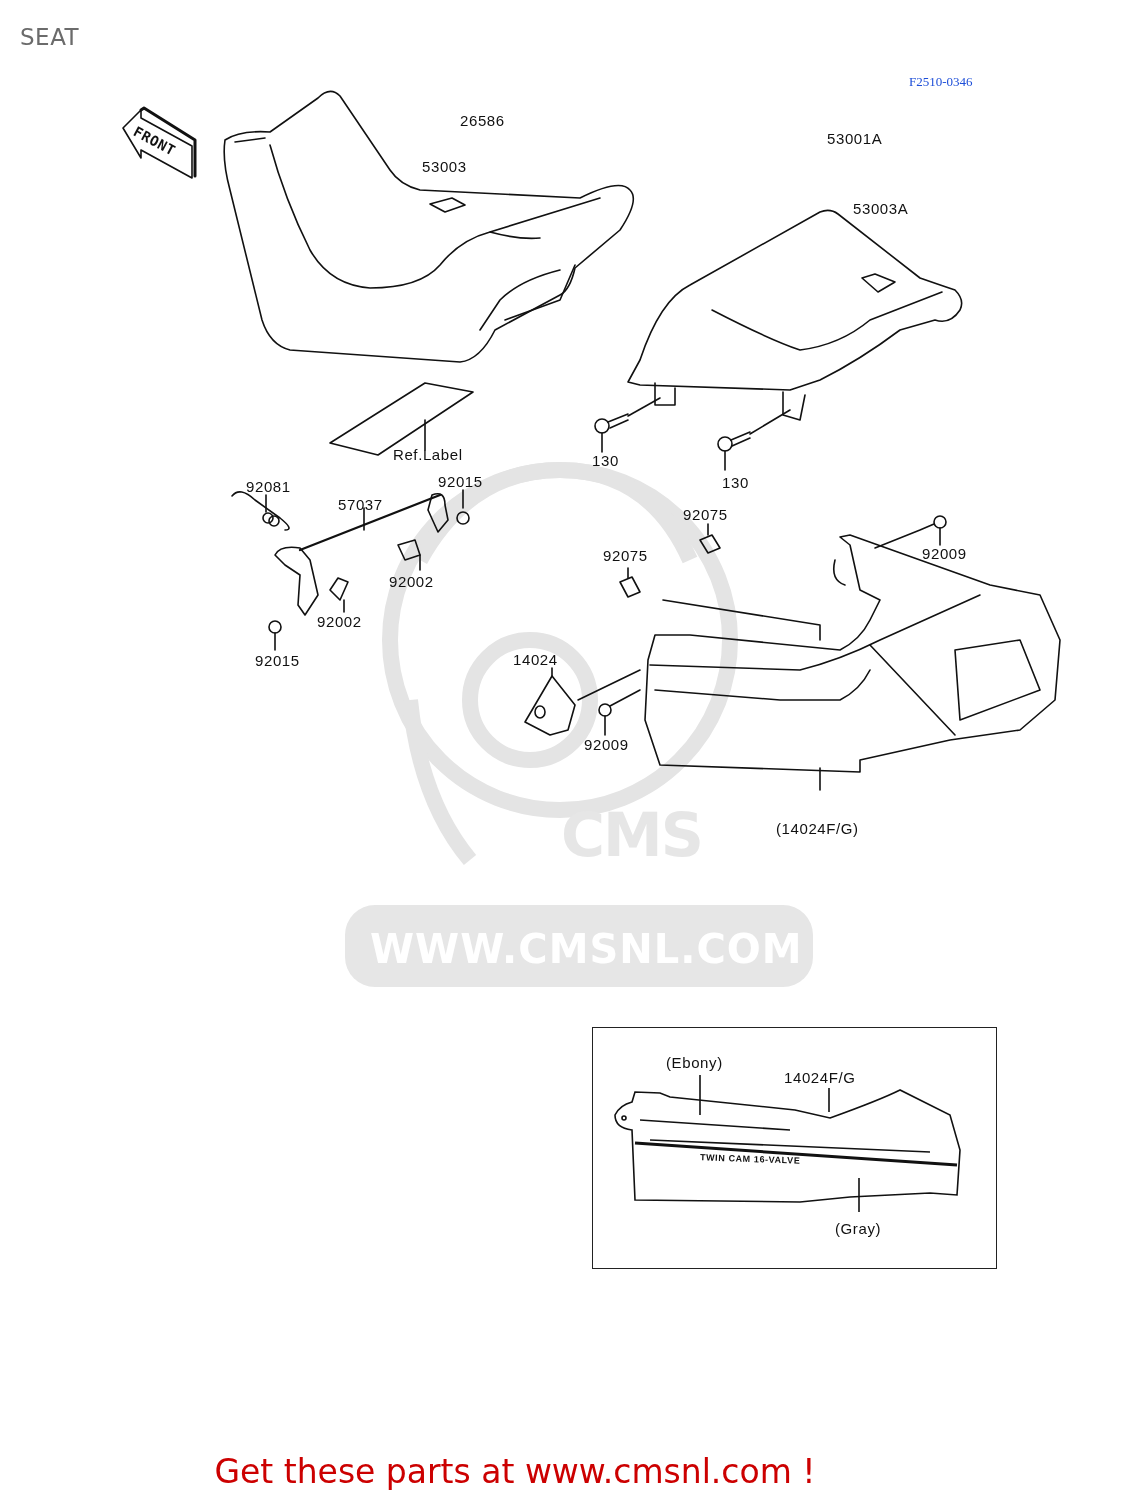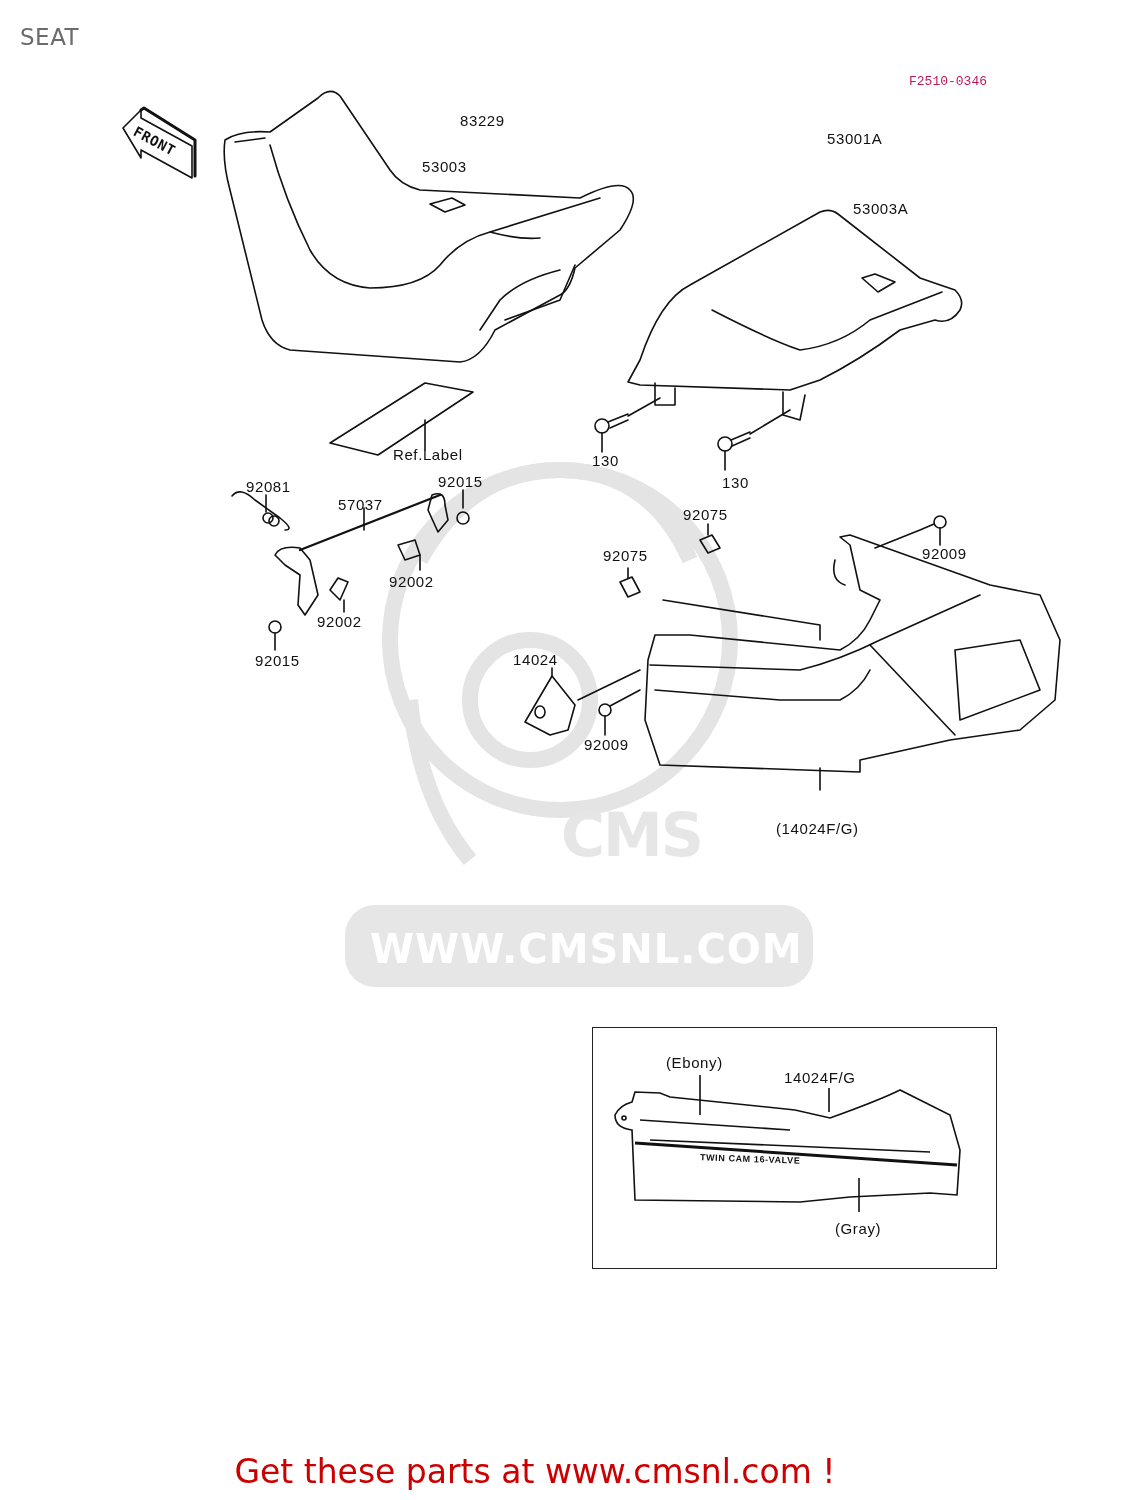--- a/index.html
+++ b/index.html
@@ -1,30 +1,30 @@
 <!DOCTYPE html>
 <html><head>
 <meta charset="utf-8">
 <style>
   html, body { margin: 0; padding: 0; background: #ffffff; }
   body { width: 1146px; height: 1500px; position: relative; overflow: hidden;
          font-family: "DejaVu Sans", sans-serif; }
   .page-title { position: absolute; left: 20px; top: 24px; font-size: 23px; color: #6b6b6b;
                 font-family: "DejaVu Sans", sans-serif; letter-spacing: 0.5px; }
-  .fig-code { position: absolute; left: 909px; top: 74px; font-size: 13px; color: #be185d;
-              font-family: Liberation Mono, monospace; }
+  .fig-code { position: absolute; left: 909px; top: 74px; font-size: 13px; color: #1d4ed8;
+              font-family: Liberation Serif, serif; }
   svg.diagram { position: absolute; left: 0; top: 0; }
   .lbl { position: absolute; font-family: "Liberation Sans", sans-serif; font-size: 15px;
          color: #111; white-space: nowrap; letter-spacing: 0.6px; }
   .wm-text { position: absolute; left: 370px; top: 926px; font-family: "DejaVu Sans", sans-serif;
              font-weight: bold; font-size: 40px; color: #ffffff; letter-spacing: 1px; text-align: center; }
   .wm-cms { position: absolute; left: 525px; top: 800px; font-family: "DejaVu Sans", sans-serif;
             font-weight: bold; font-size: 60px; color: #e6e6e6; letter-spacing: -2px; margin-left: 36px; }
   .promo { position: absolute; left: 0; width: 1030px; top: 1452px; text-align: center;
-           font-family: "DejaVu Sans", sans-serif; font-size: 33px; color: #cc0000; padding-left: 20px; }
+           font-family: "DejaVu Sans", sans-serif; font-size: 33px; color: #cc0000; }
   .inset { position: absolute; left: 592px; top: 1027px; width: 403px; height: 240px;
            border: 1.5px solid #222; }
 </style>
 </head>
 <body>
 
 <div class="page-title">SEAT</div>
 <div class="fig-code">F2510-0346</div>
 
 <svg class="diagram" width="1146" height="1500">
@@ -122,21 +122,21 @@
   <g fill="none" stroke="#111" stroke-width="1.6">
     <path d="M615 1115 Q620 1105 632 1102 L635 1092 L660 1093 L670 1097 L795 1110 L830 1118 Q880 1100 900 1090 L950 1115 L960 1150 L957 1195 L930 1193 L850 1197 L800 1202 L635 1200 L632 1130 Q615 1128 615 1115 Z"></path>
     <path d="M640 1120 L790 1130"></path>
     <path d="M650 1140 L930 1152"></path>
     <path d="M635 1143 L957 1165" stroke-width="3"></path>
     <path d="M700 1075 L700 1115 M829 1088 L829 1112 M859 1178 L859 1212"></path>
     <circle cx="624" cy="1118" r="2"></circle>
   </g>
 </svg>
 
-<div class="lbl" style="left:460px;top:112px">83229</div>
+<div class="lbl" style="left:460px;top:112px">26586</div>
 <div class="lbl" style="left:422px;top:158px">53003</div>
 <div class="lbl" style="left:827px;top:130px">53001A</div>
 <div class="lbl" style="left:853px;top:200px">53003A</div>
 <div class="lbl" style="left:393px;top:446px">Ref.Label</div>
 <div class="lbl" style="left:592px;top:452px">130</div>
 <div class="lbl" style="left:722px;top:474px">130</div>
 <div class="lbl" style="left:246px;top:478px">92081</div>
 <div class="lbl" style="left:338px;top:496px">57037</div>
 <div class="lbl" style="left:438px;top:473px">92015</div>
 <div class="lbl" style="left:389px;top:573px">92002</div>

